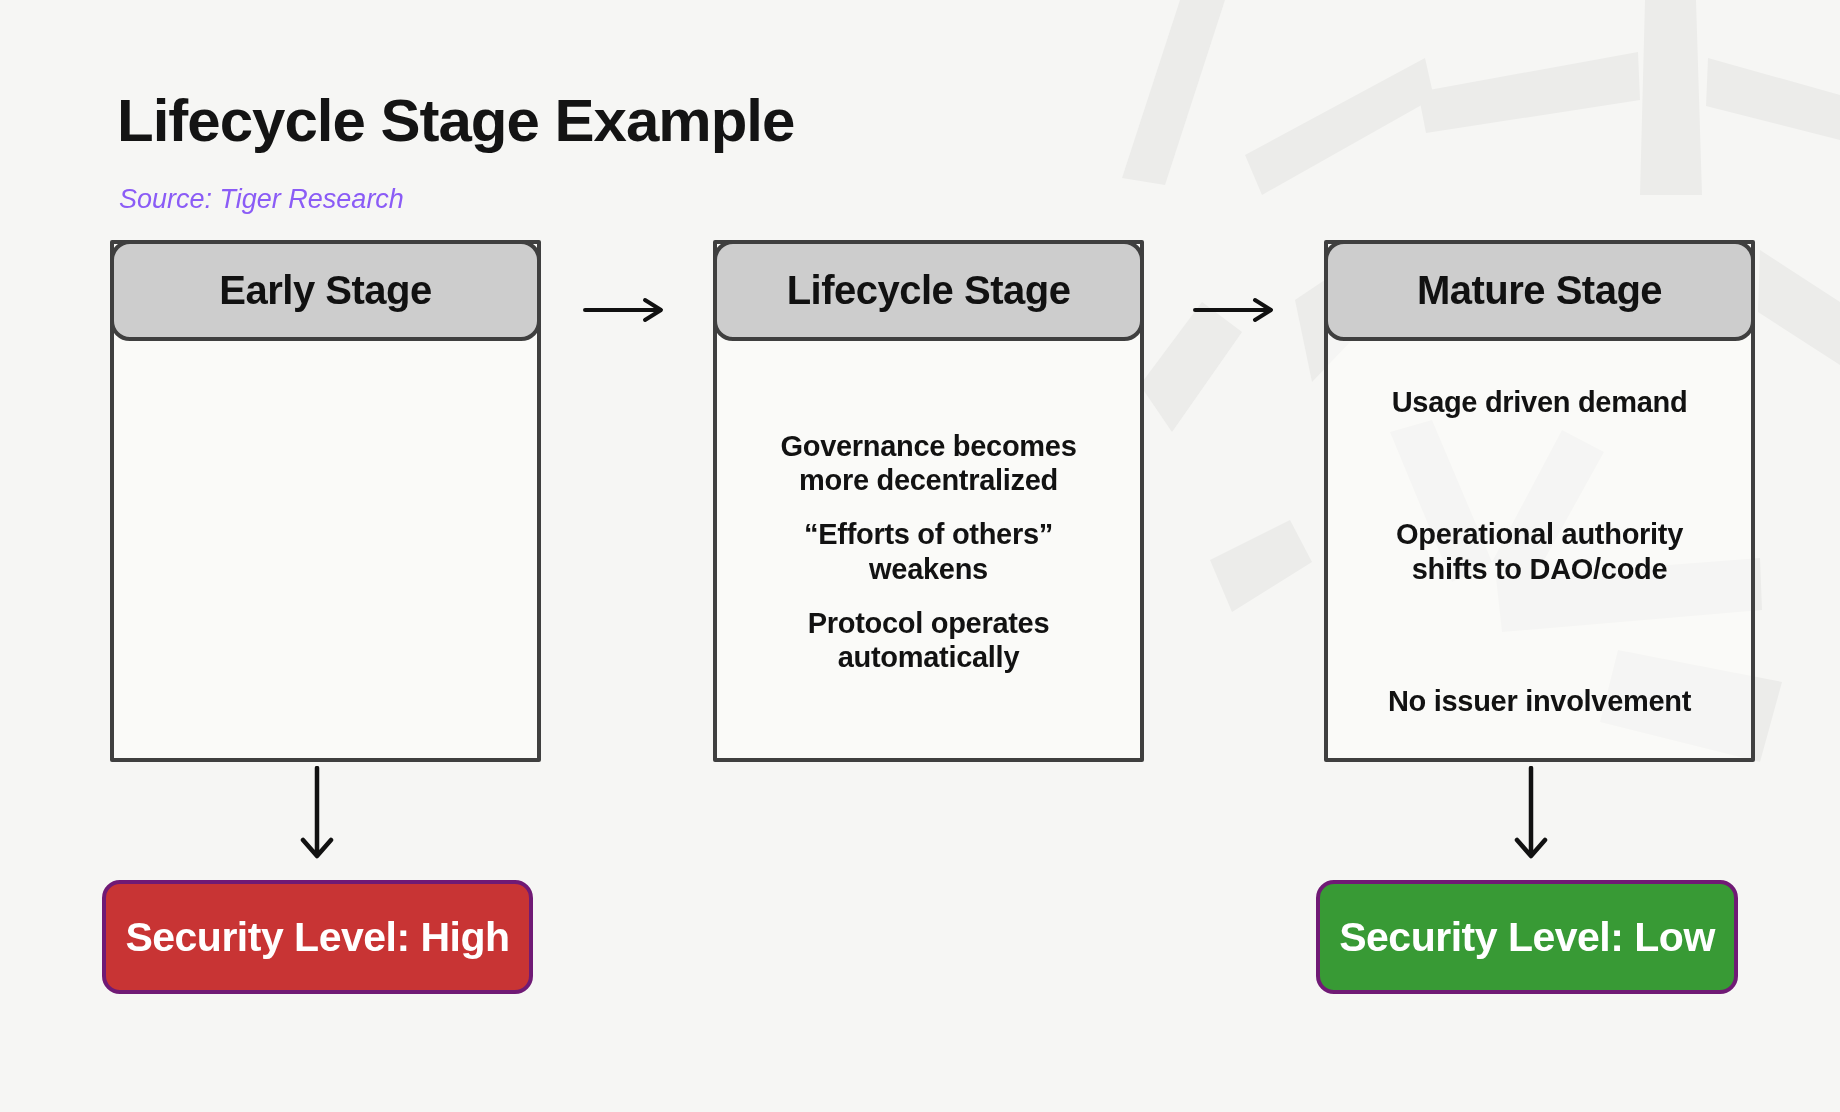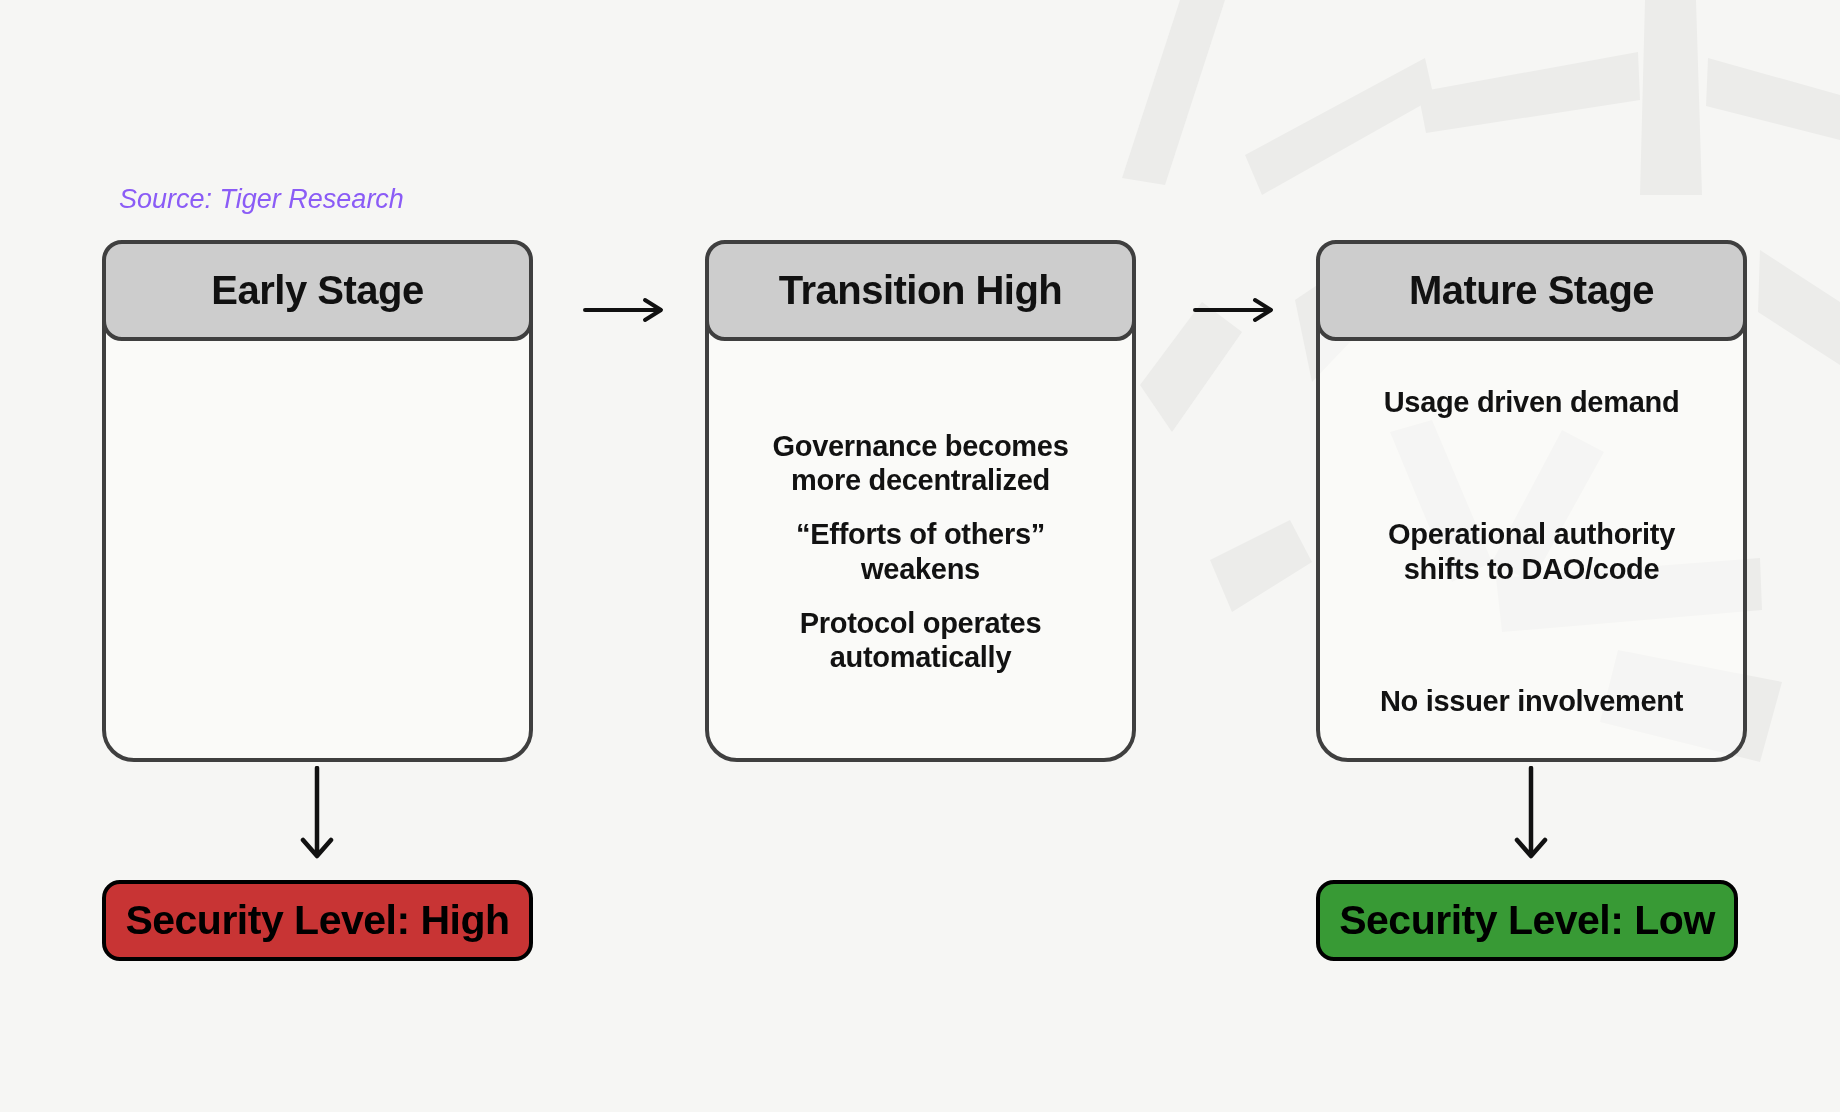--- a/index.html
+++ b/index.html
@@ -25,22 +25,22 @@
   .source-caption{
     position:absolute;left:119px;top:184px;
     font-size:27px;font-style:italic;font-weight:400;
     color:#8b5cf6;z-index:2;white-space:nowrap;
   }
 
   
   .stage-box{
     position:absolute;top:240px;width:431px;height:522px;
     background:rgba(253,253,252,0.55);
-    border:4px solid #3f3f3f;border-radius:32px;
-    box-sizing:border-box;z-index:1;
+    border:4px solid #3f3f3f;border-radius:2px;
+    box-sizing:border-box;z-index:1;margin-left:8px;
   }
   .stage-box.early{left:102px;}
   .stage-box.transition{left:705px;}
   .stage-box.mature{left:1316px;}
 
   .stage-header{
     position:absolute;left:-4px;top:-4px;right:-4px;height:101px;
     background:#cdcdcd;
     border:4px solid #3f3f3f;border-radius:20px;
     box-sizing:border-box;
@@ -64,25 +64,25 @@
 
   
   .arrow{position:absolute;z-index:1;}
   .arrow-right-1{left:583px;top:296px;}
   .arrow-right-2{left:1193px;top:296px;}
   .arrow-down-1{left:293px;top:766px;}
   .arrow-down-2{left:1507px;top:766px;}
 
   
   .badge{
-    position:absolute;top:880px;height:81px;
-    border:4px solid #000000;border-radius:18px;
+    position:absolute;top:880px;height:114px;
+    border:4px solid #701a75;border-radius:18px;
     box-sizing:border-box;z-index:1;
     display:flex;align-items:center;justify-content:center;
-    font-size:41px;font-weight:700;letter-spacing:-0.5px;color:#000000;
+    font-size:41px;font-weight:700;letter-spacing:-0.5px;color:#ffffff;
     white-space:nowrap;
   }
   .badge-high{left:102px;width:431px;background:#c83434;}
   .badge-low{left:1316px;width:422px;background:#389a35;}
 </style>
 </head>
 <body>
 
 <div class="canvas">
 
@@ -97,28 +97,29 @@
       <polygon points="235,300 302,255 332,298 252,382"></polygon>
       <polygon points="80,385 142,302 182,332 112,432"></polygon>
       <polygon points="330,432 372,420 432,562 392,582"></polygon>
       <polygon points="432,562 502,430 544,452 472,582"></polygon>
       <polygon points="436,578 700,558 702,610 442,632"></polygon>
       <polygon points="558,650 722,682 700,762 540,722"></polygon>
       <polygon points="150,560 230,520 252,562 172,612"></polygon>
     </g>
   </svg>
 
+  <div class="page-title">Lifecycle Stage Example</div>
   <div class="source-caption">Source: Tiger Research</div>
 
   <div class="stage-box early">
     <div class="stage-header">Early Stage</div>
   </div>
 
   <div class="stage-box transition">
-    <div class="stage-header">Transition High</div>
+    <div class="stage-header">Lifecycle Stage</div>
     <div class="stage-body">
       <div class="stage-item">Governance becomes more decentralized</div>
       <div class="stage-item">“Efforts of others” weakens</div>
       <div class="stage-item">Protocol operates automatically</div>
     </div>
   </div>
 
   <div class="stage-box mature">
     <div class="stage-header">Mature Stage</div>
     <div class="stage-body">

